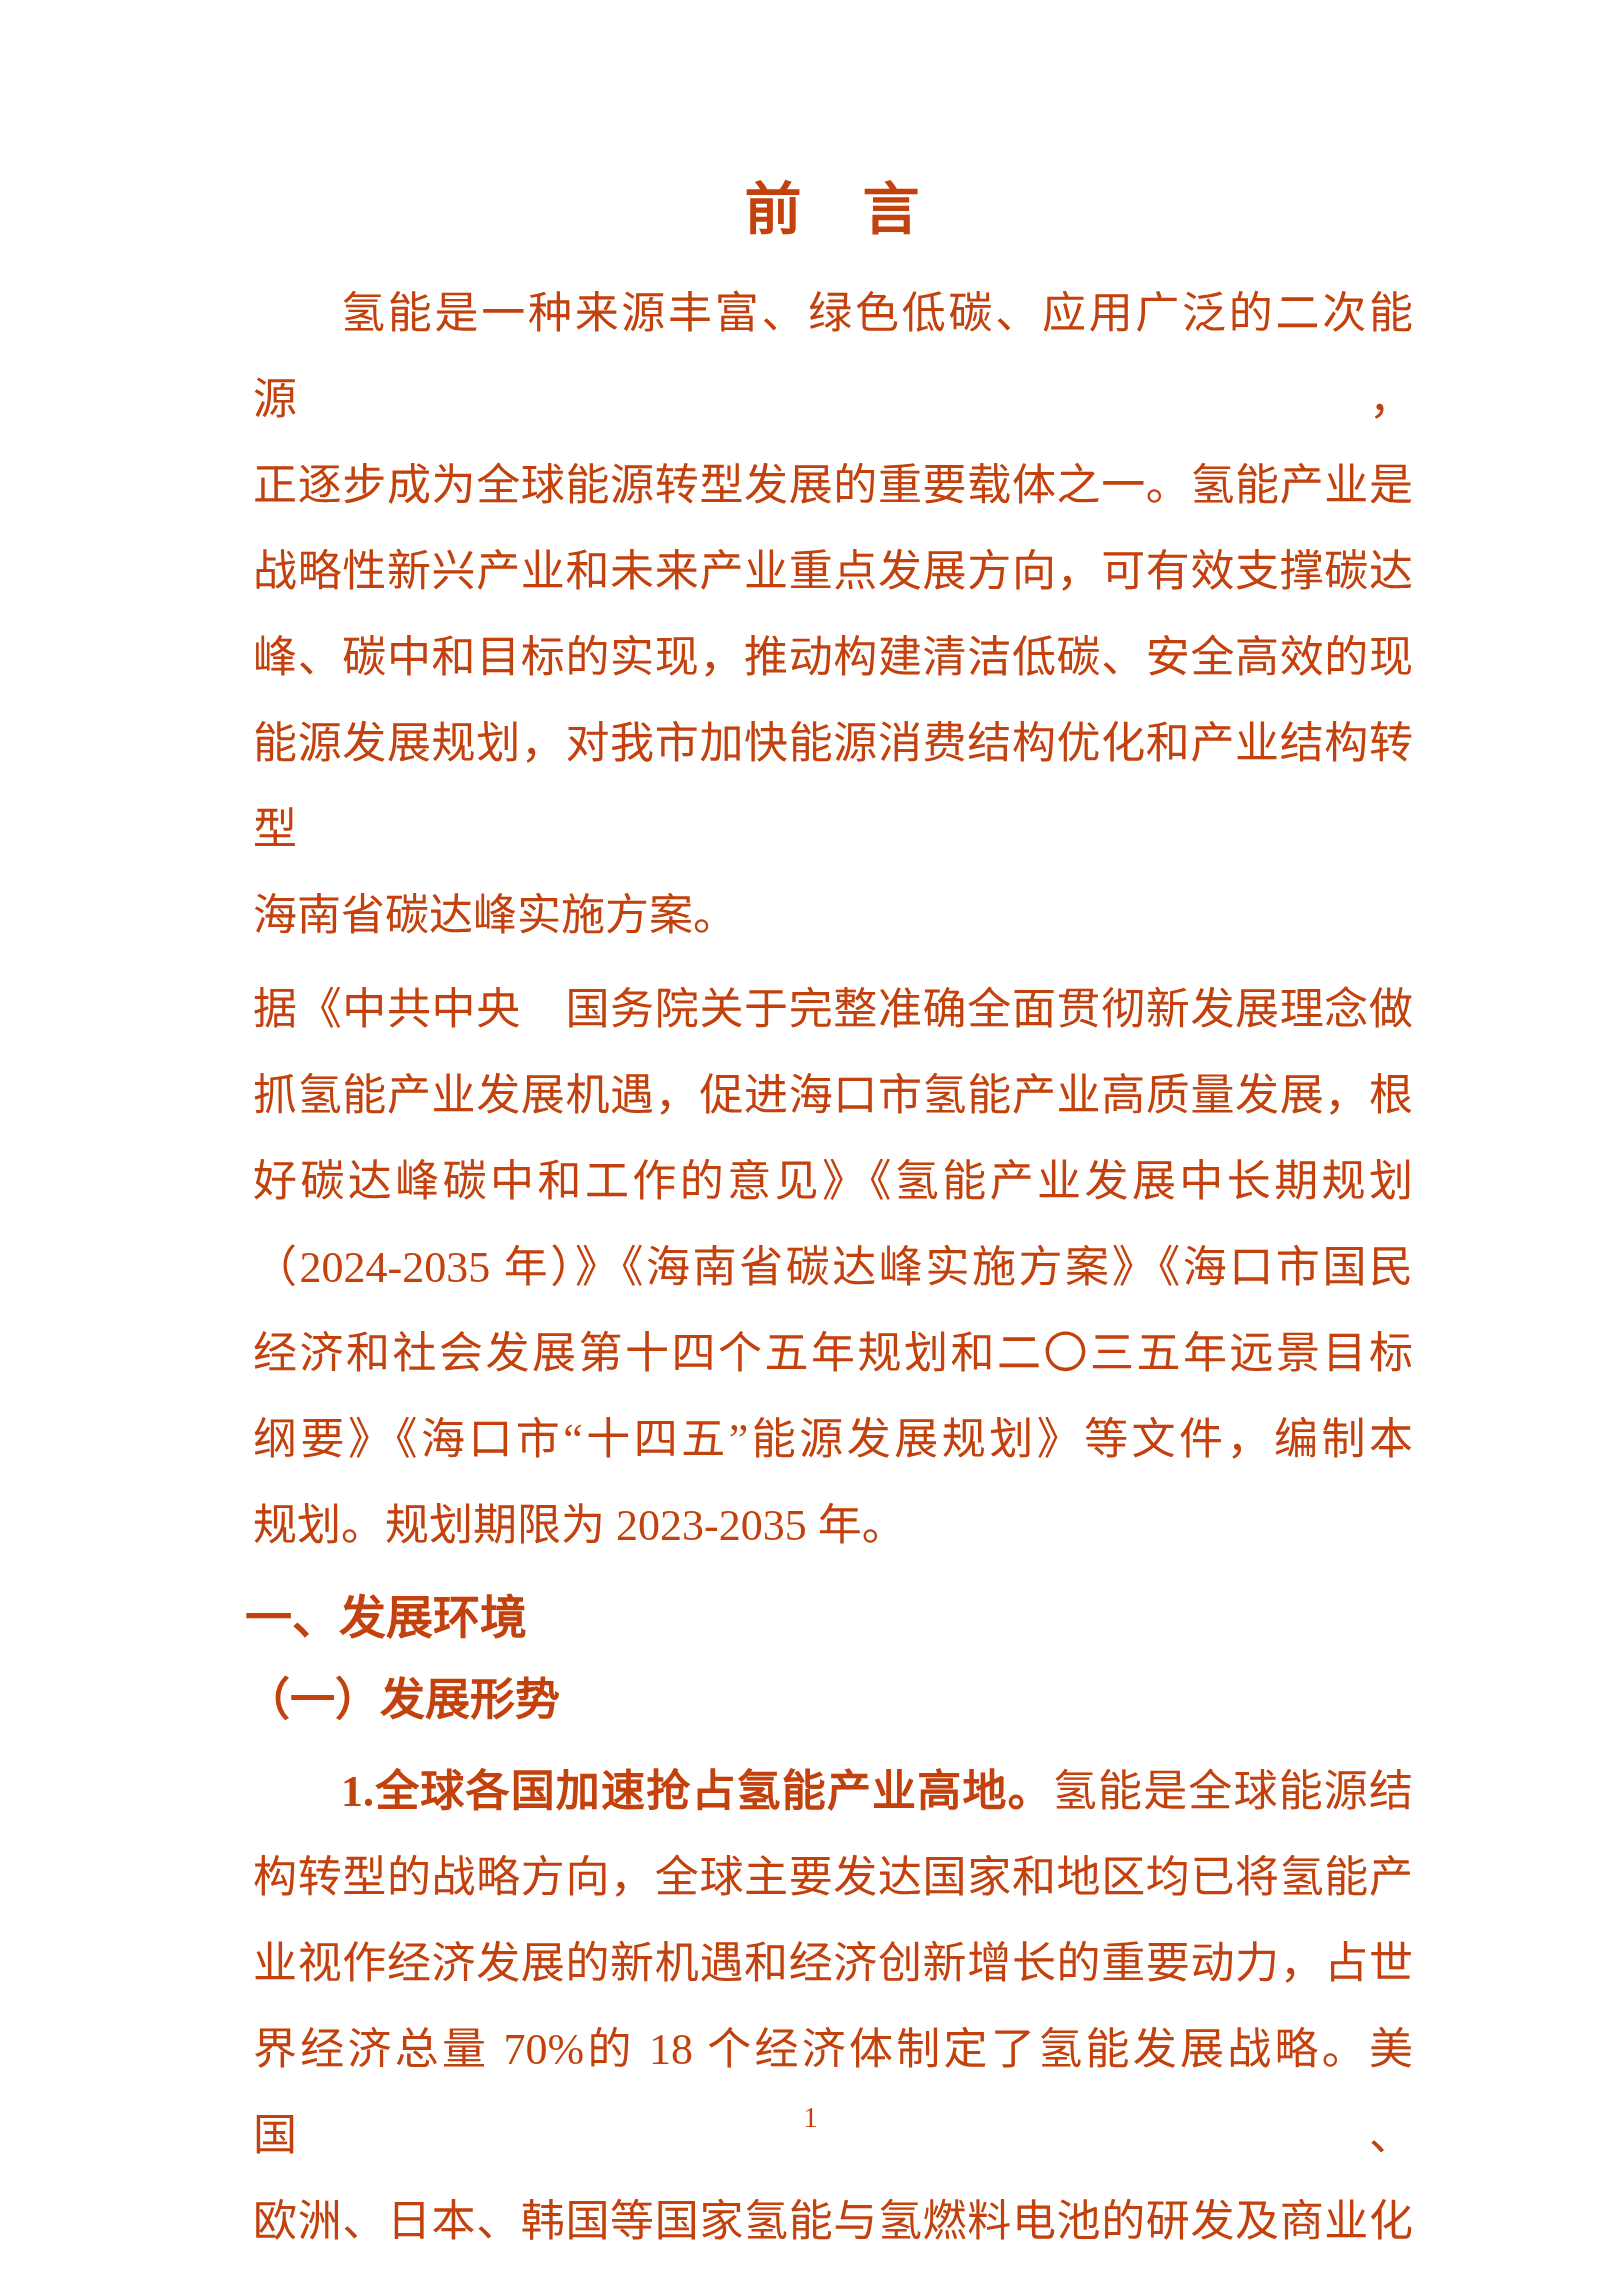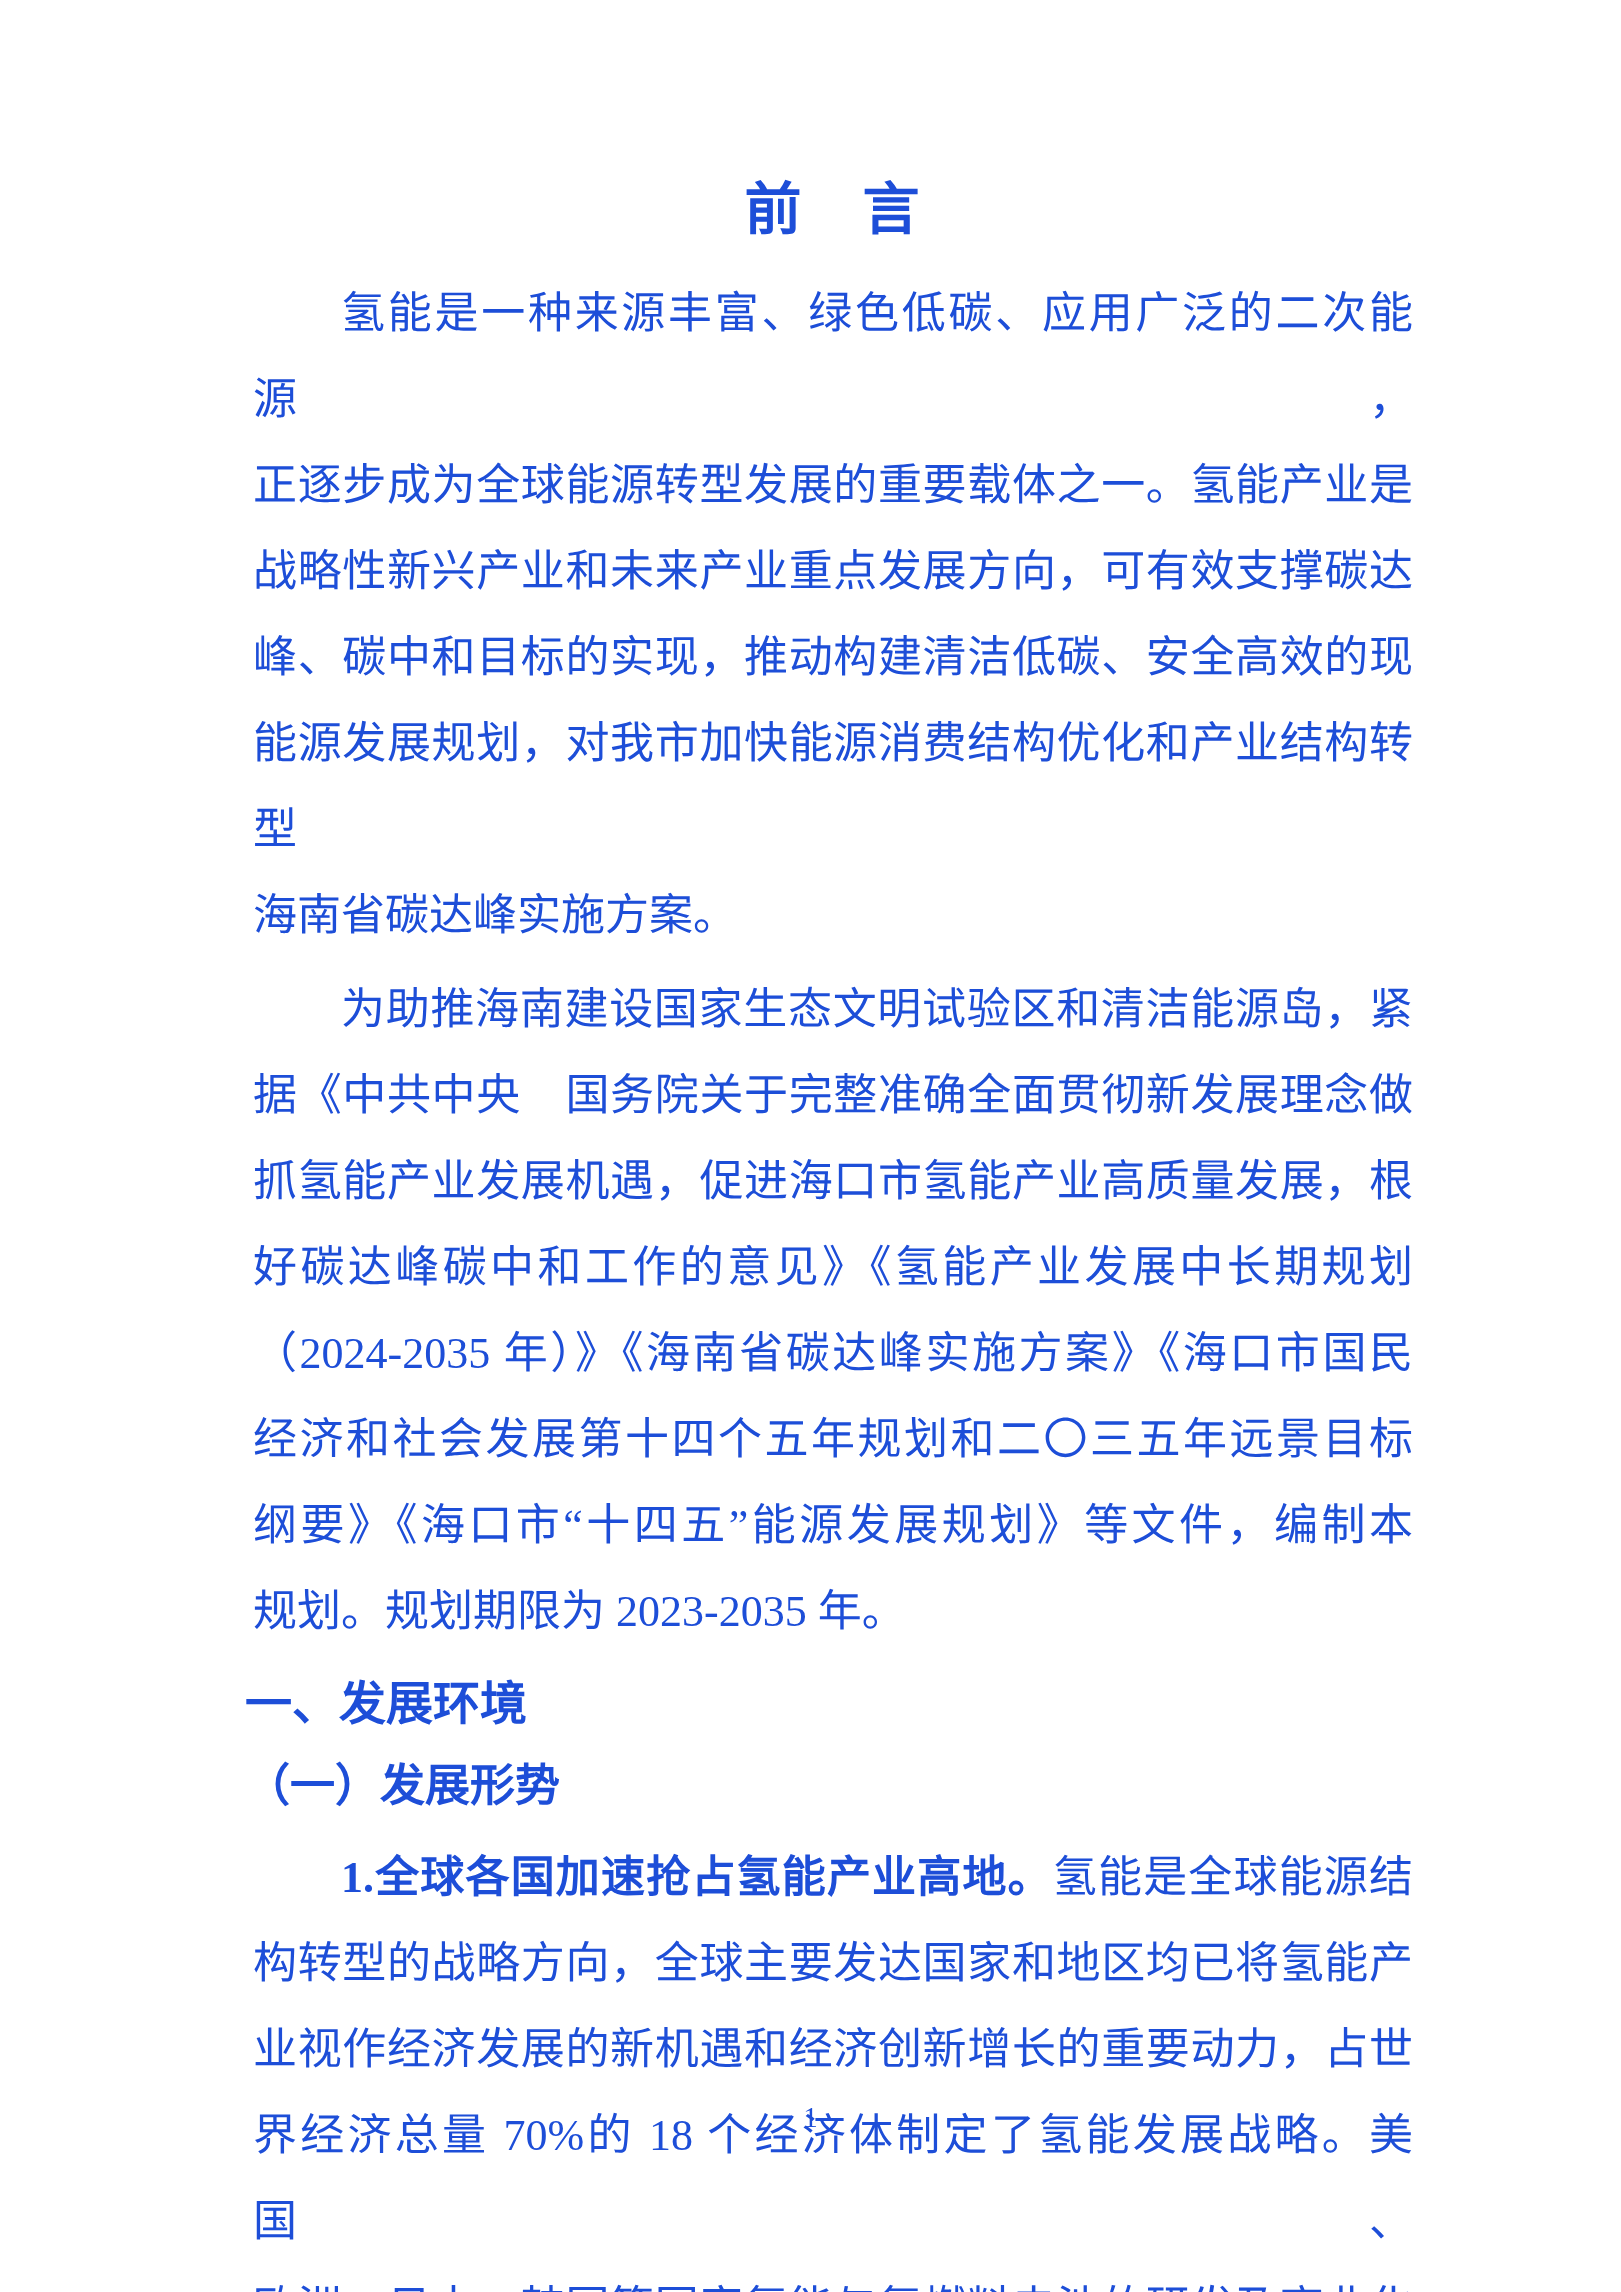--- a/index.html
+++ b/index.html
@@ -5,21 +5,21 @@
   html, body {
     margin: 0;
     padding: 0;
     background: #ffffff;
   }
   .page {
     position: relative;
     width: 1621px;
     height: 2293px;
     background: #ffffff;
-    color: #1d4ed8;
+    color: #c2410c;
     font-family: "Liberation Serif", "DejaVu Serif", serif;
     overflow: hidden;
     box-sizing: border-box;
   }
   .content {
     box-sizing: border-box;
     padding: 167px 200px 0 245px;
   }
   .doc-title {
     font-family: "Liberation Sans", "DejaVu Sans", sans-serif;
@@ -77,21 +77,20 @@
     <div class="para">
       <div class="line first">氢能是一种来源丰富、绿色低碳、应用广泛的二次能源，</div>
       <div class="line">正逐步成为全球能源转型发展的重要载体之一。氢能产业是</div>
       <div class="line">战略性新兴产业和未来产业重点发展方向，可有效支撑碳达</div>
       <div class="line">峰、碳中和目标的实现，推动构建清洁低碳、安全高效的现</div>
       <div class="line">能源发展规划，对我市加快能源消费结构优化和产业结构转型</div>
       <div class="line last">海南省碳达峰实施方案。</div>
     </div>
 
     <div class="para">
-      <div class="line first">为助推海南建设国家生态文明试验区和清洁能源岛，紧</div>
       <div class="line">据《中共中央　国务院关于完整准确全面贯彻新发展理念做</div>
       <div class="line">抓氢能产业发展机遇，促进海口市氢能产业高质量发展，根</div>
       <div class="line">好碳达峰碳中和工作的意见》《氢能产业发展中长期规划</div>
       <div class="line">（2024-2035 年）》《海南省碳达峰实施方案》《海口市国民</div>
       <div class="line">经济和社会发展第十四个五年规划和二〇三五年远景目标</div>
       <div class="line">纲要》《海口市“十四五”能源发展规划》等文件，编制本</div>
       <div class="line last">规划。规划期限为 2023-2035 年。</div>
     </div>
 
     <h2 class="section-heading">一、发展环境</h2>

